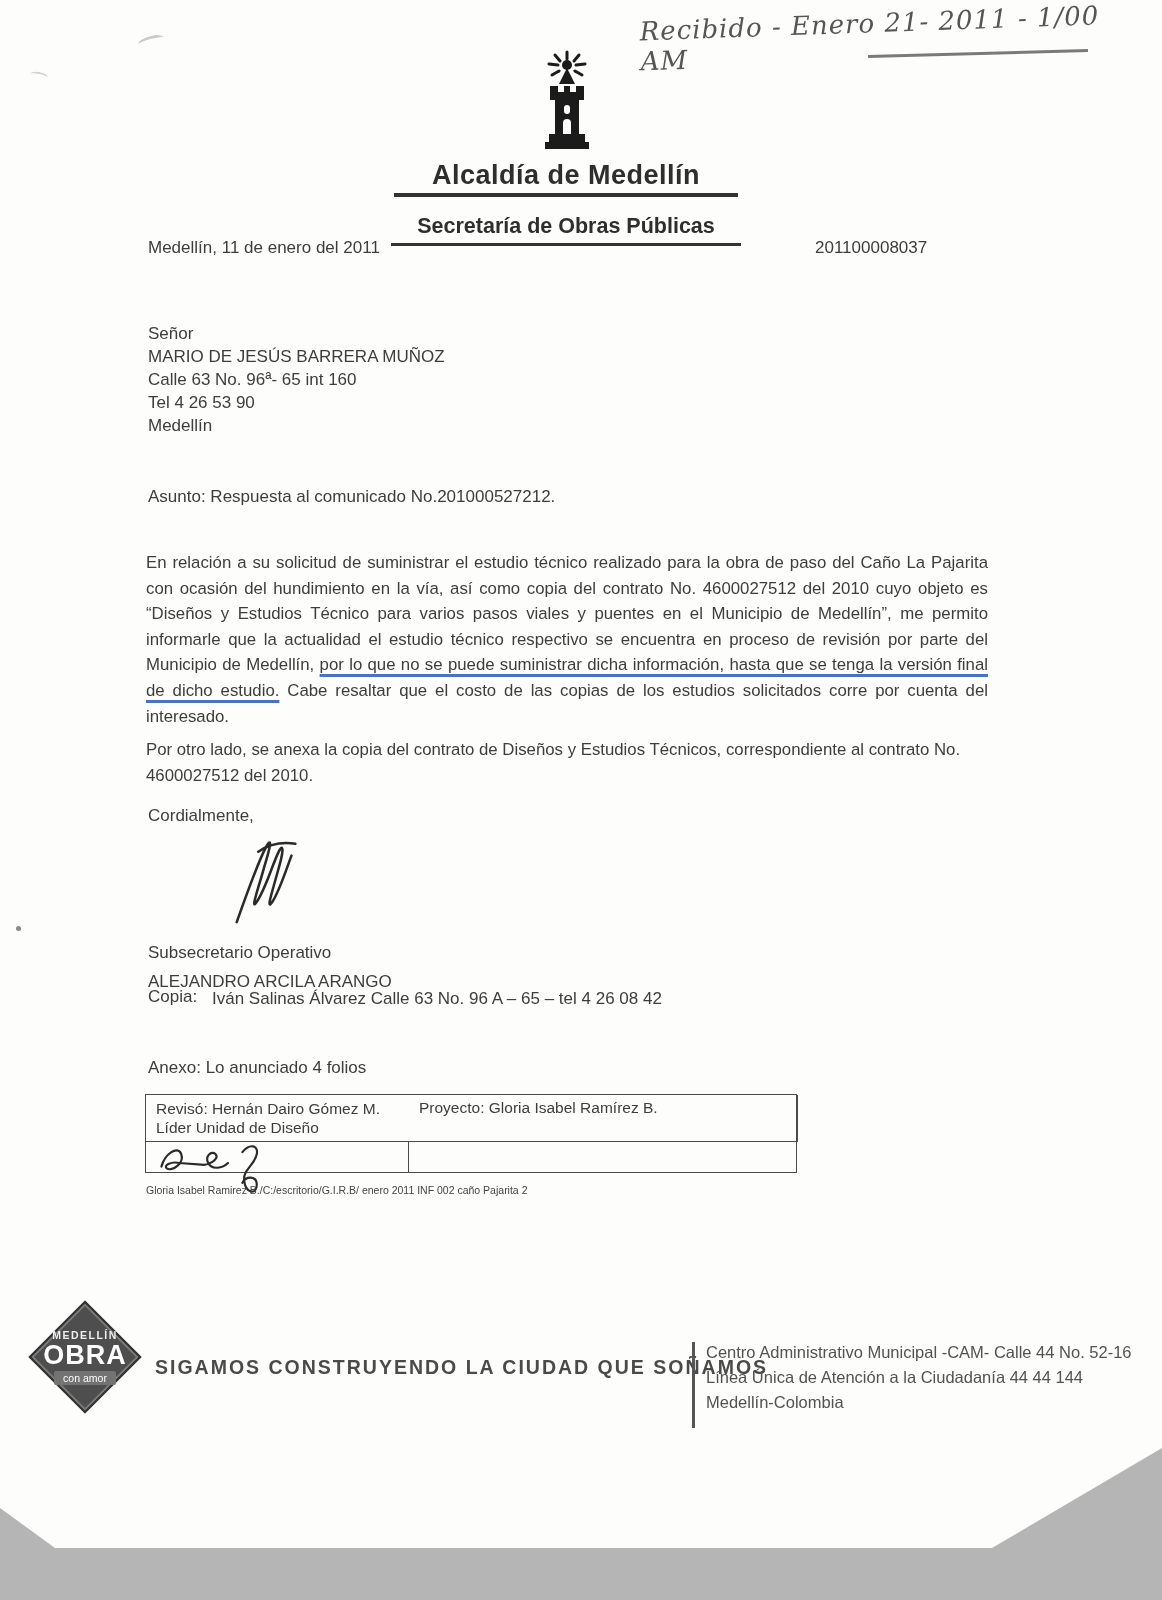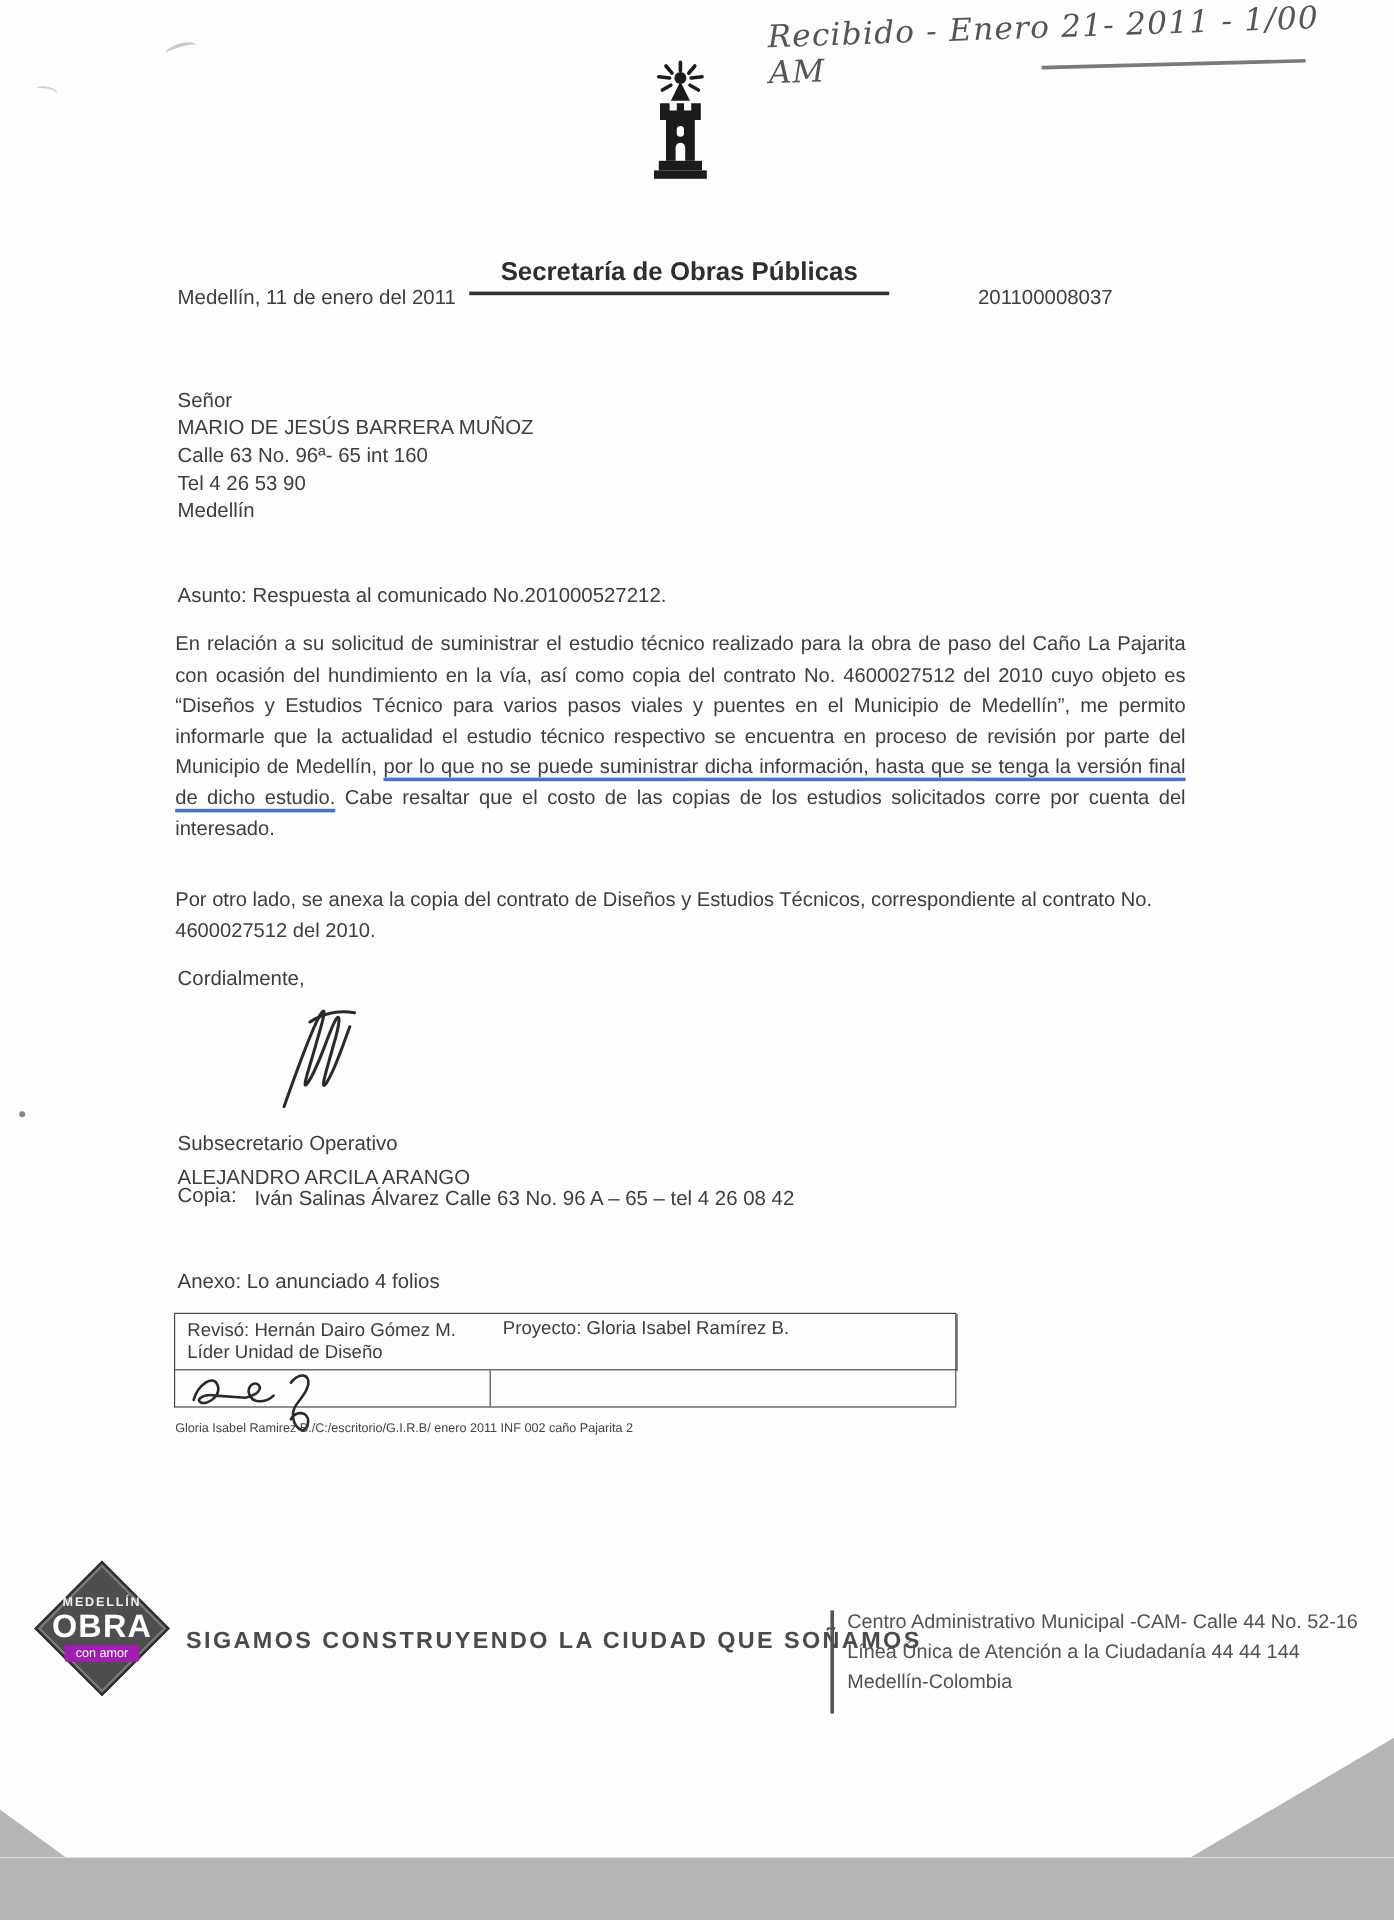--- a/index.html
+++ b/index.html
@@ -38,21 +38,21 @@
     padding:16px 26px 4px; border-bottom:3px solid #333;
   }
 
   .date-line { position:absolute; top:238px; left:148px; font-size:17px; }
   .filing-number { position:absolute; top:238px; left:815px; font-size:17px;text-align:right; }
 
   .recipient { position:absolute; top:322px; left:148px; font-size:17px; line-height:23px; }
 
   .subject { position:absolute; top:487px; left:148px; font-size:17px; }
 
-  .body-p1 { position:absolute; top:524px; left:146px; width:842px; font-size:16.8px; line-height:25.6px; text-align:justify; }
+  .body-p1 { position:absolute; top:550px; left:146px; width:842px; font-size:16.8px; line-height:25.6px; text-align:justify; }
   .pen-underline {
     text-decoration:underline;
     text-decoration-color:#4a72c4;
     text-decoration-thickness:2.5px;
     text-underline-offset:4px;
   }
   .body-p2 { position:absolute; top:737px; left:146px; width:842px; font-size:16.8px; line-height:25.6px; }
   .closing { position:absolute; top:806px; left:148px; font-size:17px; }
 
   .signature-main { position:absolute; top:838px; left:222px; }
@@ -86,21 +86,21 @@
     position:absolute; inset:17px; transform:rotate(45deg);
     background:#4e4e4e; border:2px solid #333;
     box-shadow:inset 0 0 0 2px #7c7c7c;
   }
   .diamond-text {
     position:absolute; inset:0; display:flex; flex-direction:column;
     align-items:center; justify-content:center; color:#fff; z-index:1;
   }
   .d1 { font-size:10.5px; font-weight:bold; letter-spacing:1.5px; color:#eee; }
   .d2 { font-size:27px; font-weight:bold; letter-spacing:1px; line-height:1.05; }
-  .d3 { font-size:10.5px; background:#a21caf; padding:1px 9px; border-radius:2px; margin-top:1px; }
+  .d3 { font-size:10.5px; background:#737373; padding:1px 9px; border-radius:2px; margin-top:1px; }
 
   .slogan {
     position:absolute; left:155px; top:1356px; white-space:nowrap;
     font-size:19.5px; font-weight:bold; letter-spacing:2px; color:#4a4a4a;
   }
   .footer-divider { position:absolute; left:692px; top:1342px; width:3px; height:86px; background:#555; }
   .footer-contact {
     position:absolute; left:706px; top:1340px;
     font-size:16.5px; font-weight:normal; color:#525252; line-height:25px;
   }
@@ -142,20 +142,23 @@
         <rect x="27" y="84" width="36" height="8"></rect>
         <rect x="23" y="92" width="44" height="7"></rect>
       </g>
       <g fill="#fdfdfc">
         <rect x="42" y="55" width="6" height="9" rx="3"></rect>
         <path d="M41 84 v-11 a4 4 0 0 1 8 0 v11 z"></path>
       </g>
     </svg>
   </div>
 
+  <div class="org-title">
+    <span class="org-text">Alcaldía de Medellín</span>
+  </div>
   <div class="dept-title">
     <span class="dept-text">Secretaría de Obras Públicas</span>
   </div>
 
   <div class="date-line">Medellín,  11 de enero  del 2011</div>
   <div class="filing-number">201100008037</div>
 
   <div class="recipient">
     <div>Señor</div>
     <div>MARIO DE JESÚS BARRERA MUÑOZ</div>

